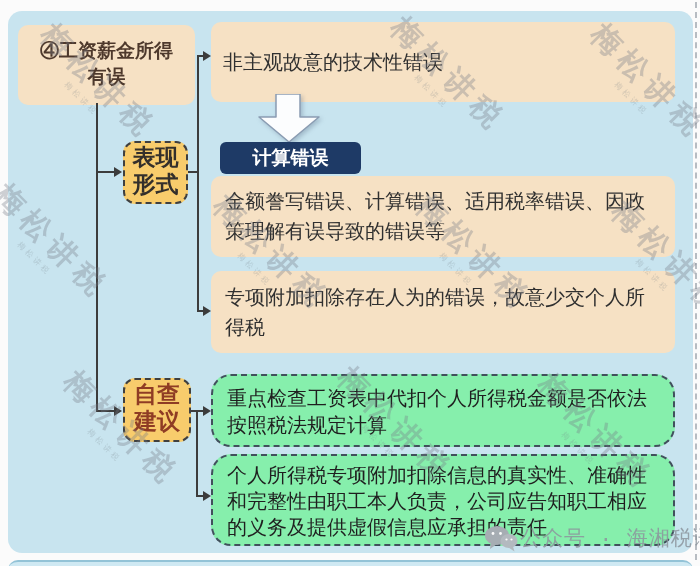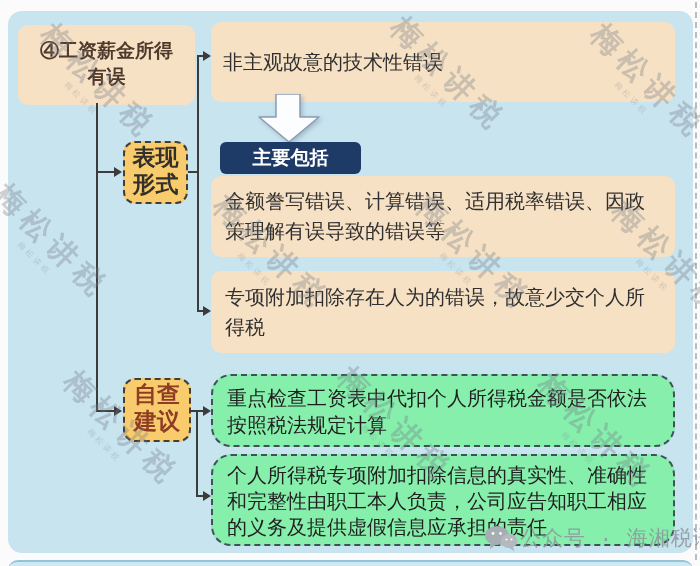--- a/index.html
+++ b/index.html
@@ -121,21 +121,21 @@
 
   <div class="box peach box-a">
     <span>非主观故意的技术性错误</span>
   </div>
 
   <svg class="block-arrow" width="72" height="49" viewBox="0 0 72 49">
     <polygon points="23,0 47,0 47,23 66,23 36,48 6,23 23,23" fill="#fcfdfe" stroke="#8a9cb2" stroke-width="1.5" stroke-linejoin="round"></polygon>
   </svg>
 
   <div class="navy-box">
-    <span>主要包括</span>
+    <span>计算错误</span>
   </div>
 
   <div class="box peach box-b">
     <span>金额誊写错误、计算错误、适用税率错误、因政策理解有误导致的错误等</span>
   </div>
 
   <div class="box peach box-c">
     <span>专项附加扣除存在人为的错误，故意少交个人所得税</span>
   </div>
 

